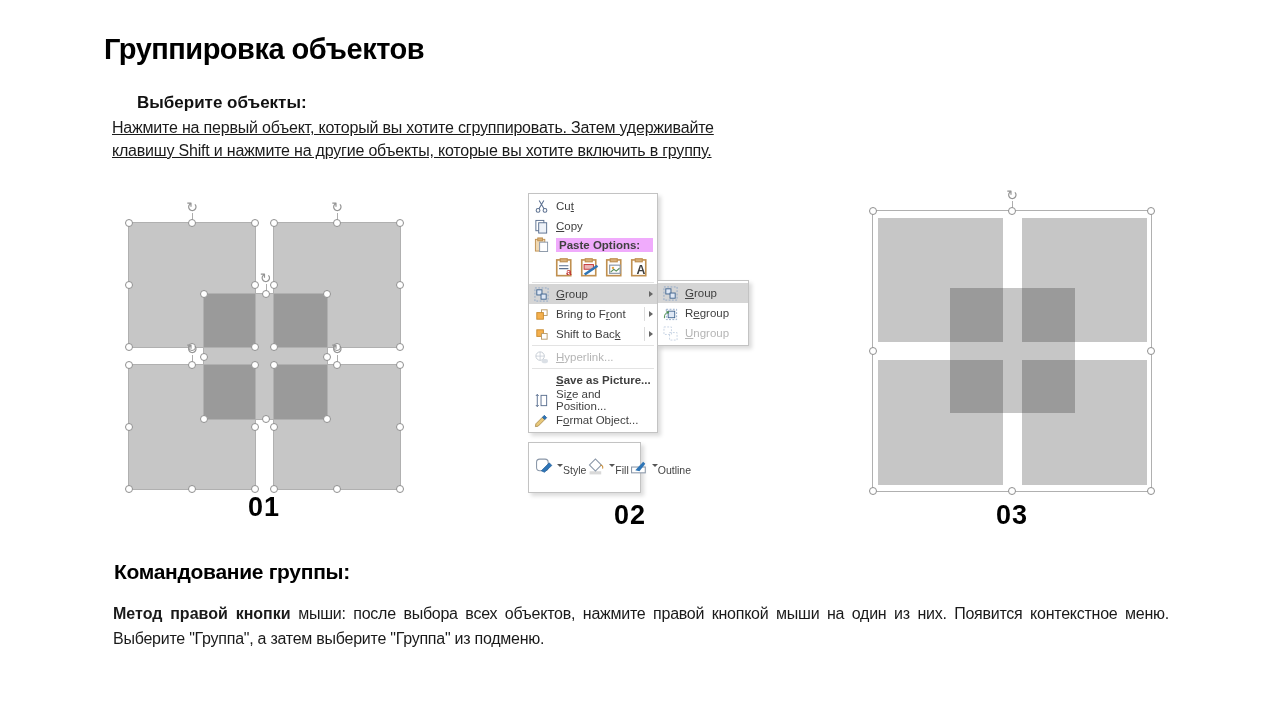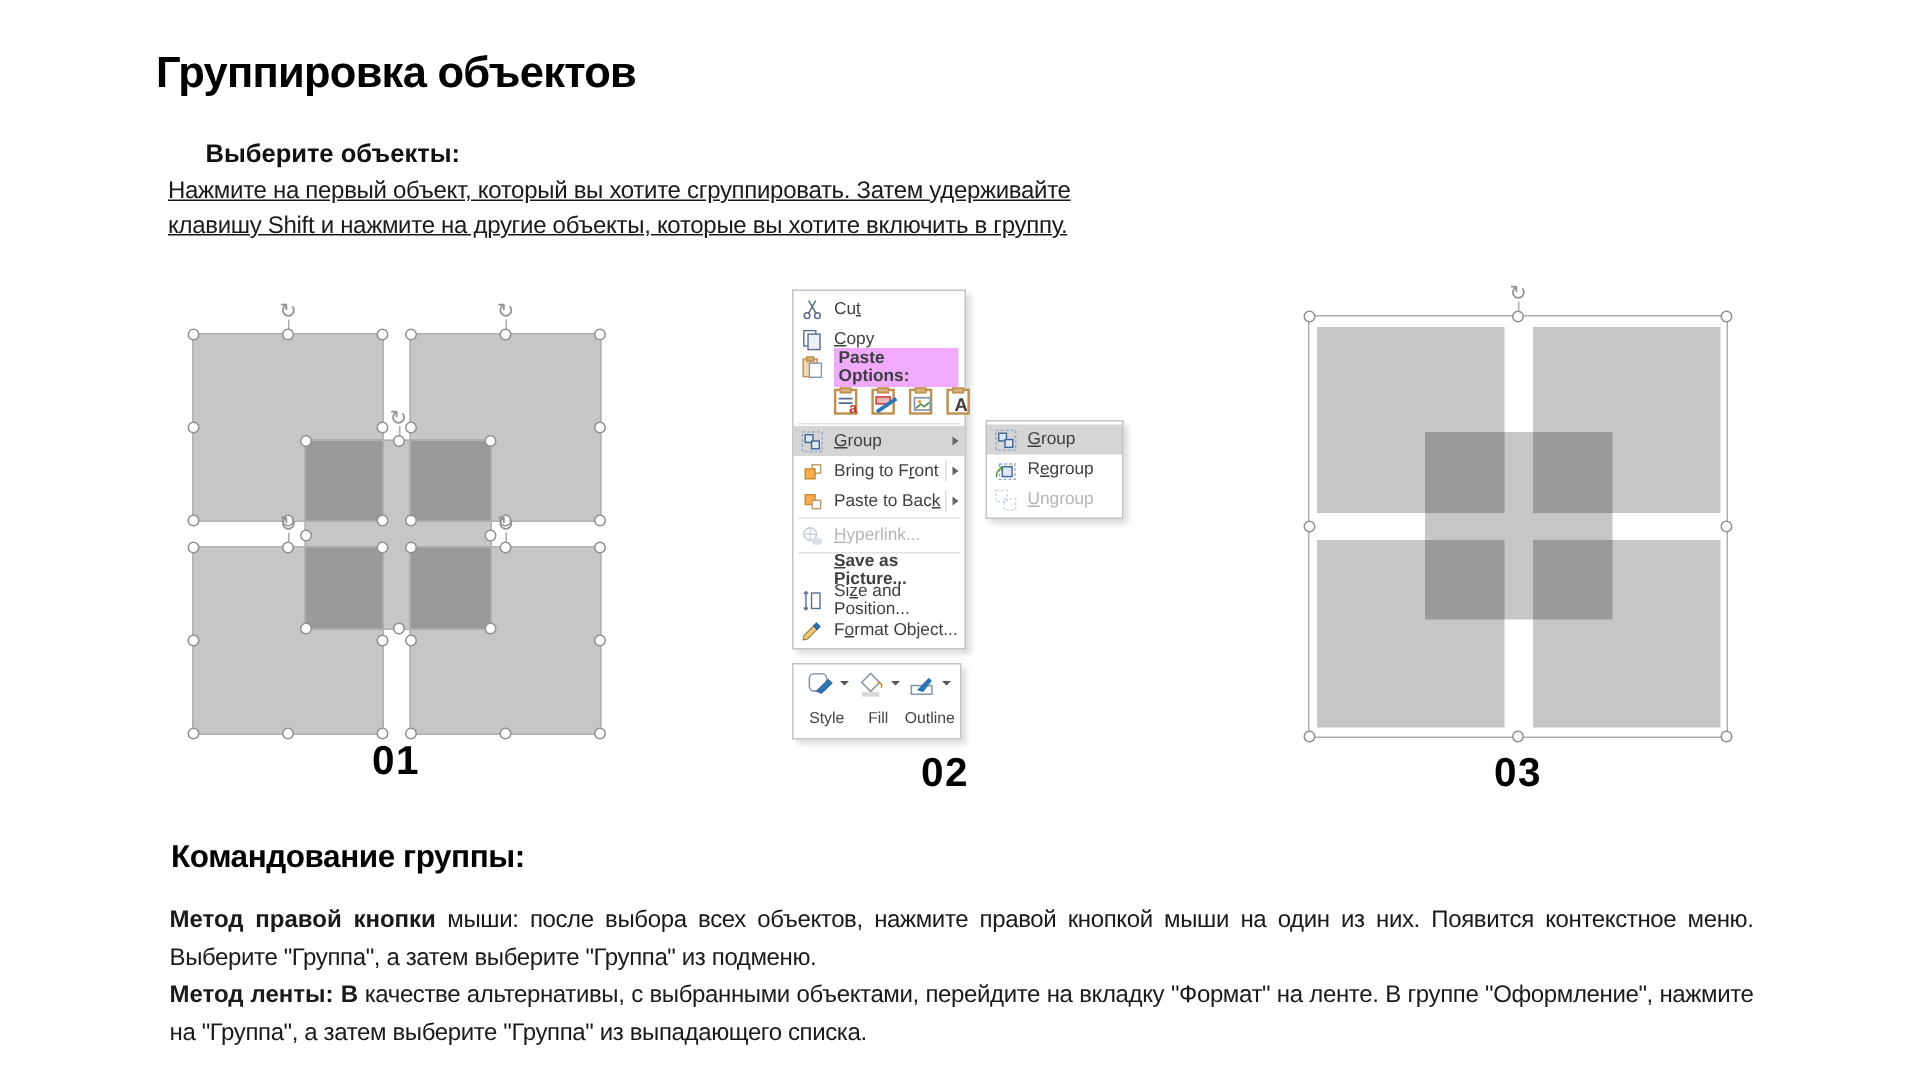--- a/index.html
+++ b/index.html
@@ -39,21 +39,21 @@
   .vdiv{width:1px;height:14px;background:#dcdcdc;margin-right:4px;}
   .subarrow{width:0;height:0;border-left:4px solid #666;border-top:3.5px solid transparent;border-bottom:3.5px solid transparent;}
   .plabel{height:17px;font-weight:bold;}
   .plbl{background:#f0abfc;flex:1;padding:1px 3px;}
   .pbtns{height:28px;padding-left:26px;}
   .pbtn{width:23px;height:21px;margin-right:4px;display:flex;align-items:center;justify-content:center;}
   .pbtn svg{width:21px;height:19px;}
 
   
   .mtb{position:absolute;left:528px;top:442px;width:113px;height:51px;background:#fff;border:1px solid #c3c3c3;box-shadow:3px 3px 4px rgba(0,0,0,.14);box-sizing:border-box;display:flex;padding:4px 3px 2px 5px;}
-  .tbtn{flex:1;display:flex;flex-direction:column;align-items:center;}
+  .tbtn{flex:1;display:flex;flex-direction:row;align-items:center;}
   .ticon{display:flex;align-items:flex-start;}
   .ticon svg{width:22px;height:19px;}
   .caret{width:0;height:0;border-top:3.5px solid #555;border-left:3px solid transparent;border-right:3px solid transparent;margin-top:7px;margin-left:1px;}
   .tlabel{font-size:10.5px;color:#444;margin-top:2px;}
 </style>
 </head>
 <body>
 
 <div class="abs title">Группировка объектов</div>
 <div class="abs intro-h">Выберите объекты:</div>
@@ -118,21 +118,21 @@
       <span class="handle" style="left: 100%; top: 0%;"></span>
       <span class="handle" style="left: 0%; top: 50%;"></span>
       <span class="handle" style="left: 100%; top: 50%;"></span>
       <span class="handle" style="left: 0%; top: 100%;"></span>
       <span class="handle" style="left: 50%; top: 100%;"></span>
       <span class="handle" style="left: 100%; top: 100%;"></span>
     </div>
 </div>
 <div class="abs stepnum" style="left:128px;top:492px;width:272px;">01</div>
 
-<div class="menu" style="left:528px;top:193px;width:116px;">
+<div class="menu" style="left:528px;top:193px;width:130px;">
   <div class="mrow">
     <span class="micon">
         <svg viewBox="0 0 16 16">
           <path d="M10.5 1.5 L5.3 10.5 M5.5 1.5 L10.7 10.5" stroke="#5a6f8f" stroke-width="1.1" fill="none"></path>
           <circle cx="4.3" cy="12.2" r="2" stroke="#5a6f8f" stroke-width="1.1" fill="none"></circle>
           <circle cx="11.7" cy="12.2" r="2" stroke="#5a6f8f" stroke-width="1.1" fill="none"></circle>
         </svg>
       </span>
     <span><span>Cu</span><span class="u">t</span><span></span></span>
   </div>
@@ -216,21 +216,21 @@
         <span class="subarrow"></span>
       </span>
   </div>
   <div class="mrow">
     <span class="micon">
         <svg viewBox="0 0 16 16">
           <rect x="3" y="3" width="7" height="7" fill="#f5b04d" stroke="#c98a2e"></rect>
           <rect x="8" y="7" width="6" height="6" fill="#fff" stroke="#b89a68"></rect>
         </svg>
       </span>
-    <span><span>Paste to Bac</span><span class="u">k</span><span></span></span>
+    <span><span>Shift to Bac</span><span class="u">k</span><span></span></span>
     <span class="right">
         <span class="vdiv"></span>
         <span class="subarrow"></span>
       </span>
   </div>
   <div class="sep"></div>
   <div class="mrow disabled">
     <span class="micon">
         <svg viewBox="0 0 16 16" opacity="0.5">
           <circle cx="6.5" cy="6.5" r="4.5" fill="none" stroke="#8a97a8"></circle>
@@ -347,14 +347,13 @@
       <span class="handle" style="left: 0%; top: 100%;"></span>
       <span class="handle" style="left: 50%; top: 100%;"></span>
       <span class="handle" style="left: 100%; top: 100%;"></span>
     </div>
 </div>
 <div class="abs stepnum" style="left:872px;top:500px;width:280px;">03</div>
 
 <div class="abs cmd-h">Командование группы:</div>
 <div class="abs cmds">
   <p><b>Метод правой кнопки</b><span> мыши: после выбора всех объектов, нажмите правой кнопкой мыши на один из них. Появится контекстное меню. Выберите "Группа", а затем выберите "Группа" из подменю.</span></p>
-  <p><b>Метод ленты: В</b><span> качестве альтернативы, с выбранными объектами, перейдите на вкладку "Формат" на ленте. В группе "Оформление", нажмите на "Группа", а затем выберите "Группа" из выпадающего списка.</span></p>
 </div>
 
 </body></html>

